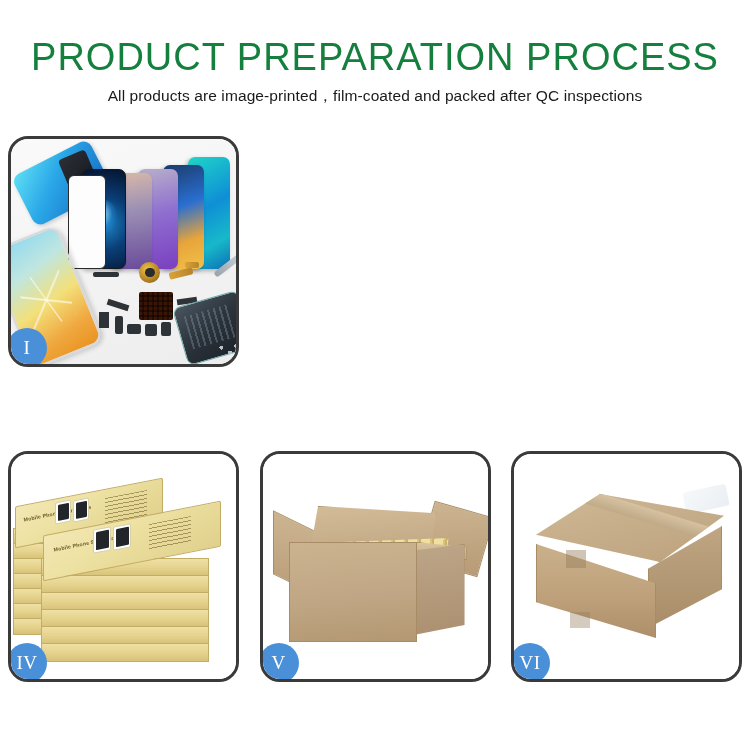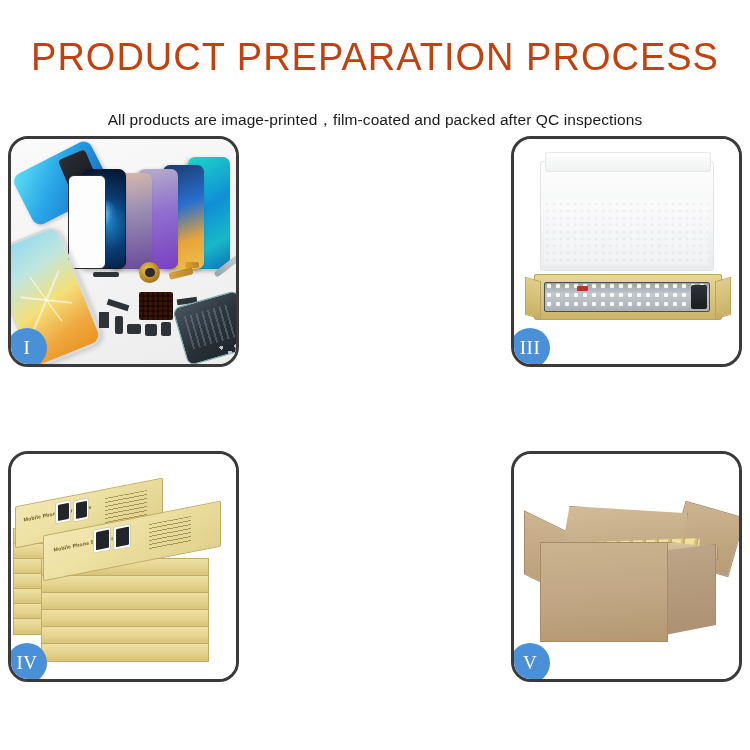--- a/index.html
+++ b/index.html
@@ -9,25 +9,25 @@
     font-family:"Liberation Sans", sans-serif;
     overflow:hidden;
     position:relative;
   }
   #page{position:relative;width:750px;height:750px;}
 
   
   .header{position:absolute;left:0;top:0;width:750px;text-align:center;}
   .title{
     font-size:38px;letter-spacing:1.0px;font-weight:400;
-    color:#c2410c;line-height:1;margin-top:38px;
+    color:#15803d;line-height:1;margin-top:38px;
     font-family:"Liberation Sans", sans-serif;
   }
   .subtitle{
-    font-size:15.5px;color:#1a1a1a;line-height:1;margin-top:36px;
+    font-size:15.5px;color:#1a1a1a;line-height:1;margin-top:12px;
     letter-spacing:.1px;font-weight:400;
   }
 
   
   .grid{position:absolute;left:0;top:136px;width:750px;}
   .row{display:flex;justify-content:space-between;padding:0 8px;box-sizing:border-box;}
   .row2{margin-top:84px;}
   .panel{
     position:relative;
     width:231px;height:231px;
@@ -257,31 +257,20 @@
             <div class="pt" style="left:84px;top:52px;width:16px;height:5px;"></div>
             <div class="backhousing"></div>
             <div class="tool"></div>
             <div class="screws"></div>
           </div>
         </div>
         <div class="badge">I</div>
       </div>
 
 
-      <div class="panel">
-        <div class="panel-inner p3">
-          <div class="box3-foamlid"></div>
-          <div class="box3-foam"></div>
-          <div class="box3-tray"></div>
-          <div class="box3-screen">
-            <div class="box3-red"></div>
-          </div>
-        </div>
-        <div class="badge">III</div>
-      </div>
 
     </div>
 
     <div class="row row2">
 
       <div class="panel">
         <div class="panel-inner p4">
           <div class="stack">
 
             <div class="sbox" style="left:0px;top:48px;width:112px;height:15px;"></div>
@@ -323,16 +312,31 @@
             <div class="flapTop"></div>
             <div class="ybars"></div>
             <div class="c-rim"></div>
             <div class="c-side"></div>
             <div class="c-front"></div>
           </div>
         </div>
         <div class="badge">V</div>
       </div>
 
+      <div class="panel">
+        <div class="panel-inner p6">
+          <div class="cart6">
+            <div class="c6-wrap"></div>
+            <div class="c6-top">
+                <div class="c6-tape"></div>
+              </div>
+            <div class="c6-side"></div>
+            <div class="c6-front"></div>
+            <div class="c6-tab1"></div>
+            <div class="c6-tab2"></div>
+          </div>
+        </div>
+        <div class="badge">VI</div>
+      </div>
 
     </div>
   </div>
 </div>
 
 </body></html>

